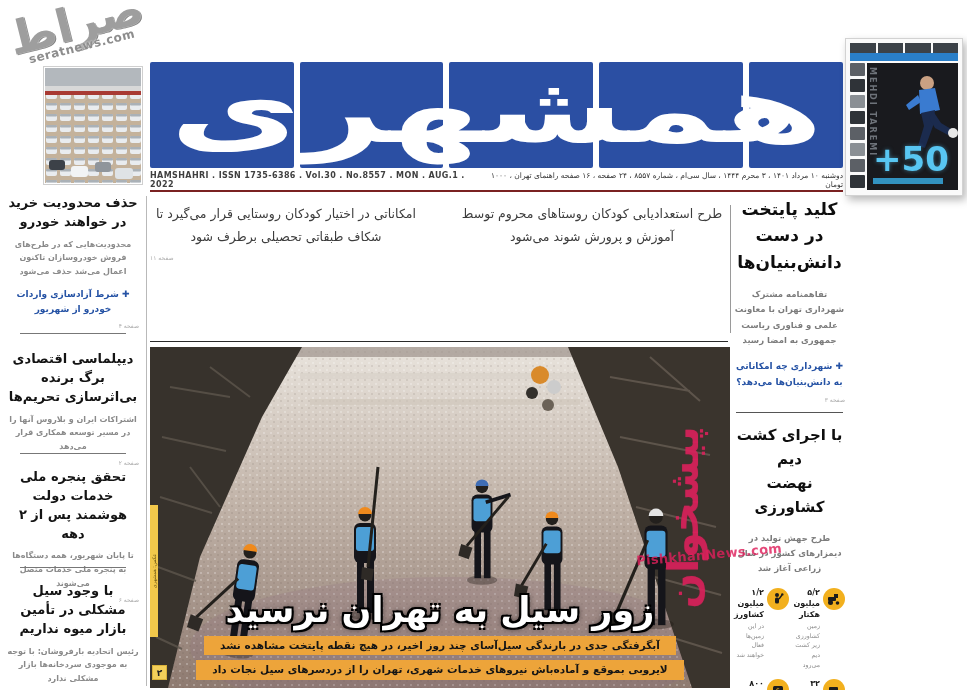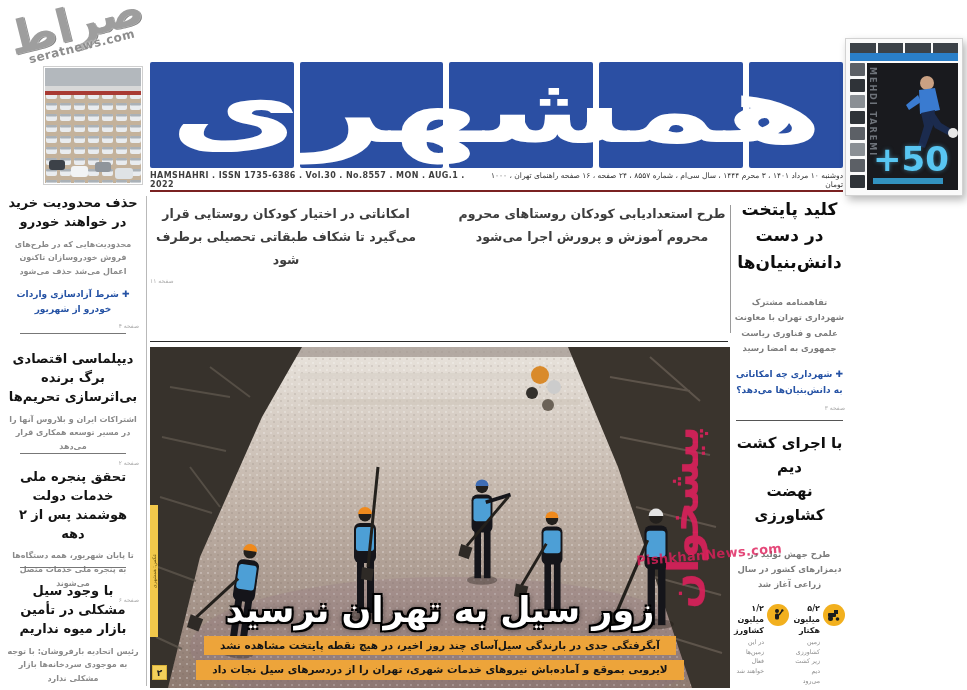--- a/index.html
+++ b/index.html
@@ -30,41 +30,41 @@
   .masthead-title{position:absolute;left:0;top:-4px;width:100%;height:106px;display:flex;align-items:center;justify-content:center;color:#fff;font-size:92px;font-weight:bold;direction:rtl;transform:scaleX(1.55);line-height:1}
   .infoline{position:absolute;left:150px;top:171px;width:693px;display:flex;justify-content:space-between;align-items:flex-end}
   .info-en{font-size:8px;color:#3f3f3f;letter-spacing:.4px;font-weight:bold}
   .info-fa{font-size:7.5px;color:#333;direction:rtl}
   .rule-maroon{position:absolute;left:150px;top:190px;width:693px;height:2px;background:#7a2121}
 
   
   .lead{position:absolute;left:150px;top:194px;width:578px;direction:rtl;text-align:center}
   .lead-h1{font-size:42px;font-weight:bold;color:#050505;line-height:1.55;letter-spacing:-1px}
   .lead-subs{display:flex;gap:34px;margin-top:8px;direction:rtl}
-  .lead-sub{flex:1;font-size:12.5px;font-weight:bold;color:#3d3d3d;line-height:1.85}
+  .lead-sub{flex:1;font-size:12.5px;font-weight:normal;color:#3d3d3d;line-height:1.85}
   .lead-rule{position:absolute;left:150px;top:341px;width:578px;border-top:1.5px solid #2a2a2a}
   .vdiv-right{position:absolute;left:730px;top:205px;width:1px;height:128px;background:#9a9a9a}
 
   
   .photo{position:absolute;left:150px;top:347px;width:580px;height:341px;background:#6b625b;overflow:hidden}
   .photo svg{display:block}
   .credit-strip{position:absolute;left:0;top:158px;width:8px;height:132px;background:#f2c84b;display:flex;align-items:center;justify-content:center}
   .credit-text{font-size:5px;color:#6b5410;white-space:nowrap;transform:rotate(-90deg)}
   .photo-pagebox{position:absolute;left:2px;bottom:8px;width:15px;height:15px;background:#f3cf5a;border:1px solid #d9b13a;font-size:9px;font-weight:bold;color:#222;display:flex;align-items:center;justify-content:center}
   .caption{position:absolute;left:0;bottom:8px;width:100%;text-align:center;direction:rtl}
   .caption-title{font-size:35px;font-weight:bold;color:#fff;line-height:1.2;
     text-shadow:2px 2px 0 #000,-2px 2px 0 #000,2px -2px 0 #000,-2px -2px 0 #000,0 0 6px #000}
   .caption-line{margin-top:3px}
   .caption-line span{display:inline-block;background:#eda43a;color:#151515;font-weight:bold;font-size:10.5px;padding:2px 16px;line-height:1.5}
 
   
   .rcol{position:absolute;left:734px;top:196px;width:111px;direction:rtl;text-align:center}
   .r-h{font-weight:bold;color:#0e0e0e}
   .r-h.capital{font-size:17px;line-height:1.55;letter-spacing:-.5px}
-  .r-sub{font-size:8.5px;color:#7c7c7c;line-height:1.8;margin-top:20px;font-weight:bold}
+  .r-sub{font-size:8.5px;color:#7c7c7c;line-height:1.8;margin-top:12px;font-weight:bold}
   .r-bullet{font-size:9px;color:#2653a5;font-weight:bold;line-height:1.7;margin-top:11px}
   .r-div{border-top:1px solid #555;margin:9px 2px 10px}
   .r-h.agri{font-size:15px;line-height:1.6;letter-spacing:-.5px}
   .infograph{display:grid;grid-template-columns:1fr 1fr;gap:9px 4px;margin-top:10px;direction:rtl}
   .ig-item{display:flex;gap:3px;direction:rtl;text-align:right;align-items:flex-start}
   .ig-icon{flex:0 0 auto;width:22px;height:22px;border-radius:50%;background:#f2b01e;display:flex;align-items:center;justify-content:center;margin-top:1px}
   .ig-val{font-size:8px;font-weight:bold;color:#1c1c1c;line-height:1.4}
   .ig-desc{font-size:6.2px;color:#8b8b8b;line-height:1.55;margin-top:1px}
 
   
@@ -183,21 +183,21 @@
   <div class="sb-div" style="top:567px"></div>
 
   <div class="sb-story" style="top:582px">
     <div class="sb-h">با وجود سیل مشکلی در تأمین بازار میوه نداریم</div>
     <div class="sb-sub">رئیس اتحادیه بارفروشان: با توجه به موجودی سردخانه‌ها بازار مشکلی ندارد</div>
 
   </div>
 
   <div class="lead">
     <div class="lead-subs">
-      <div class="lead-sub">طرح استعدادیابی کودکان روستاهای محروم محروم آموزش و پرورش اجرا می‌شود</div>
+      <div class="lead-sub">طرح استعدادیابی کودکان روستاهای محروم توسط آموزش و پرورش شوند می‌شود</div>
       <div class="lead-sub">امکاناتی در اختیار کودکان روستایی قرار می‌گیرد تا شکاف طبقاتی تحصیلی برطرف شود</div>
     </div>
     <div class="pageref" style="text-align:left">صفحه ۱۱</div>
   </div>
   <div class="lead-rule"></div>
   <div class="vdiv-right"></div>
 
   <div class="photo">
     <svg width="580" height="341" viewBox="0 0 580 341">
       <defs>

